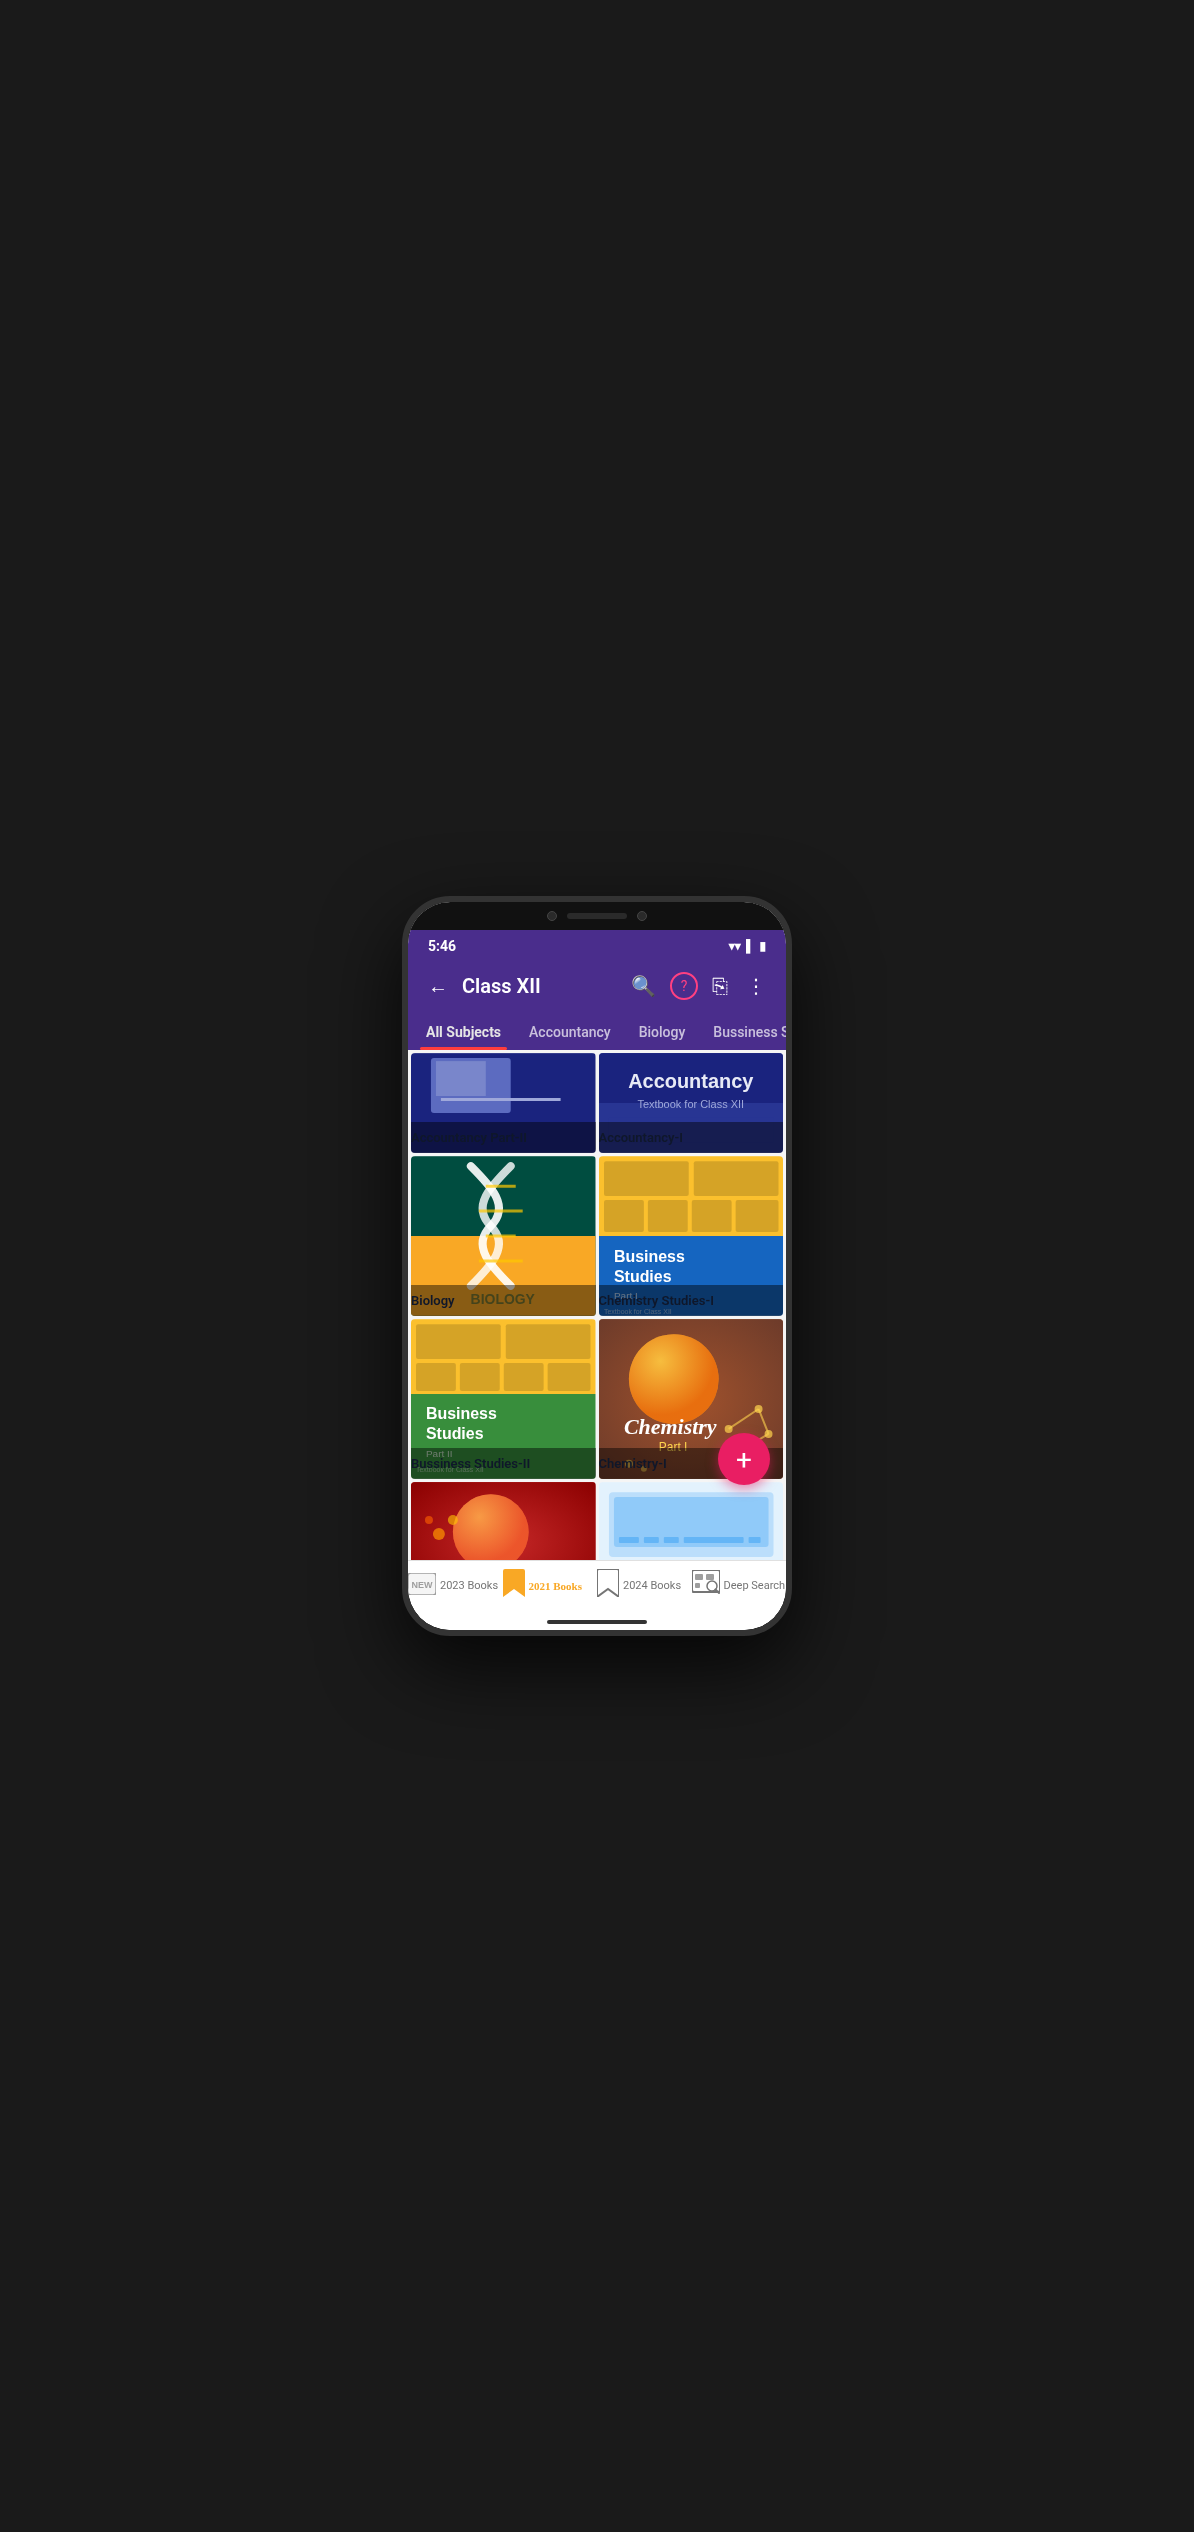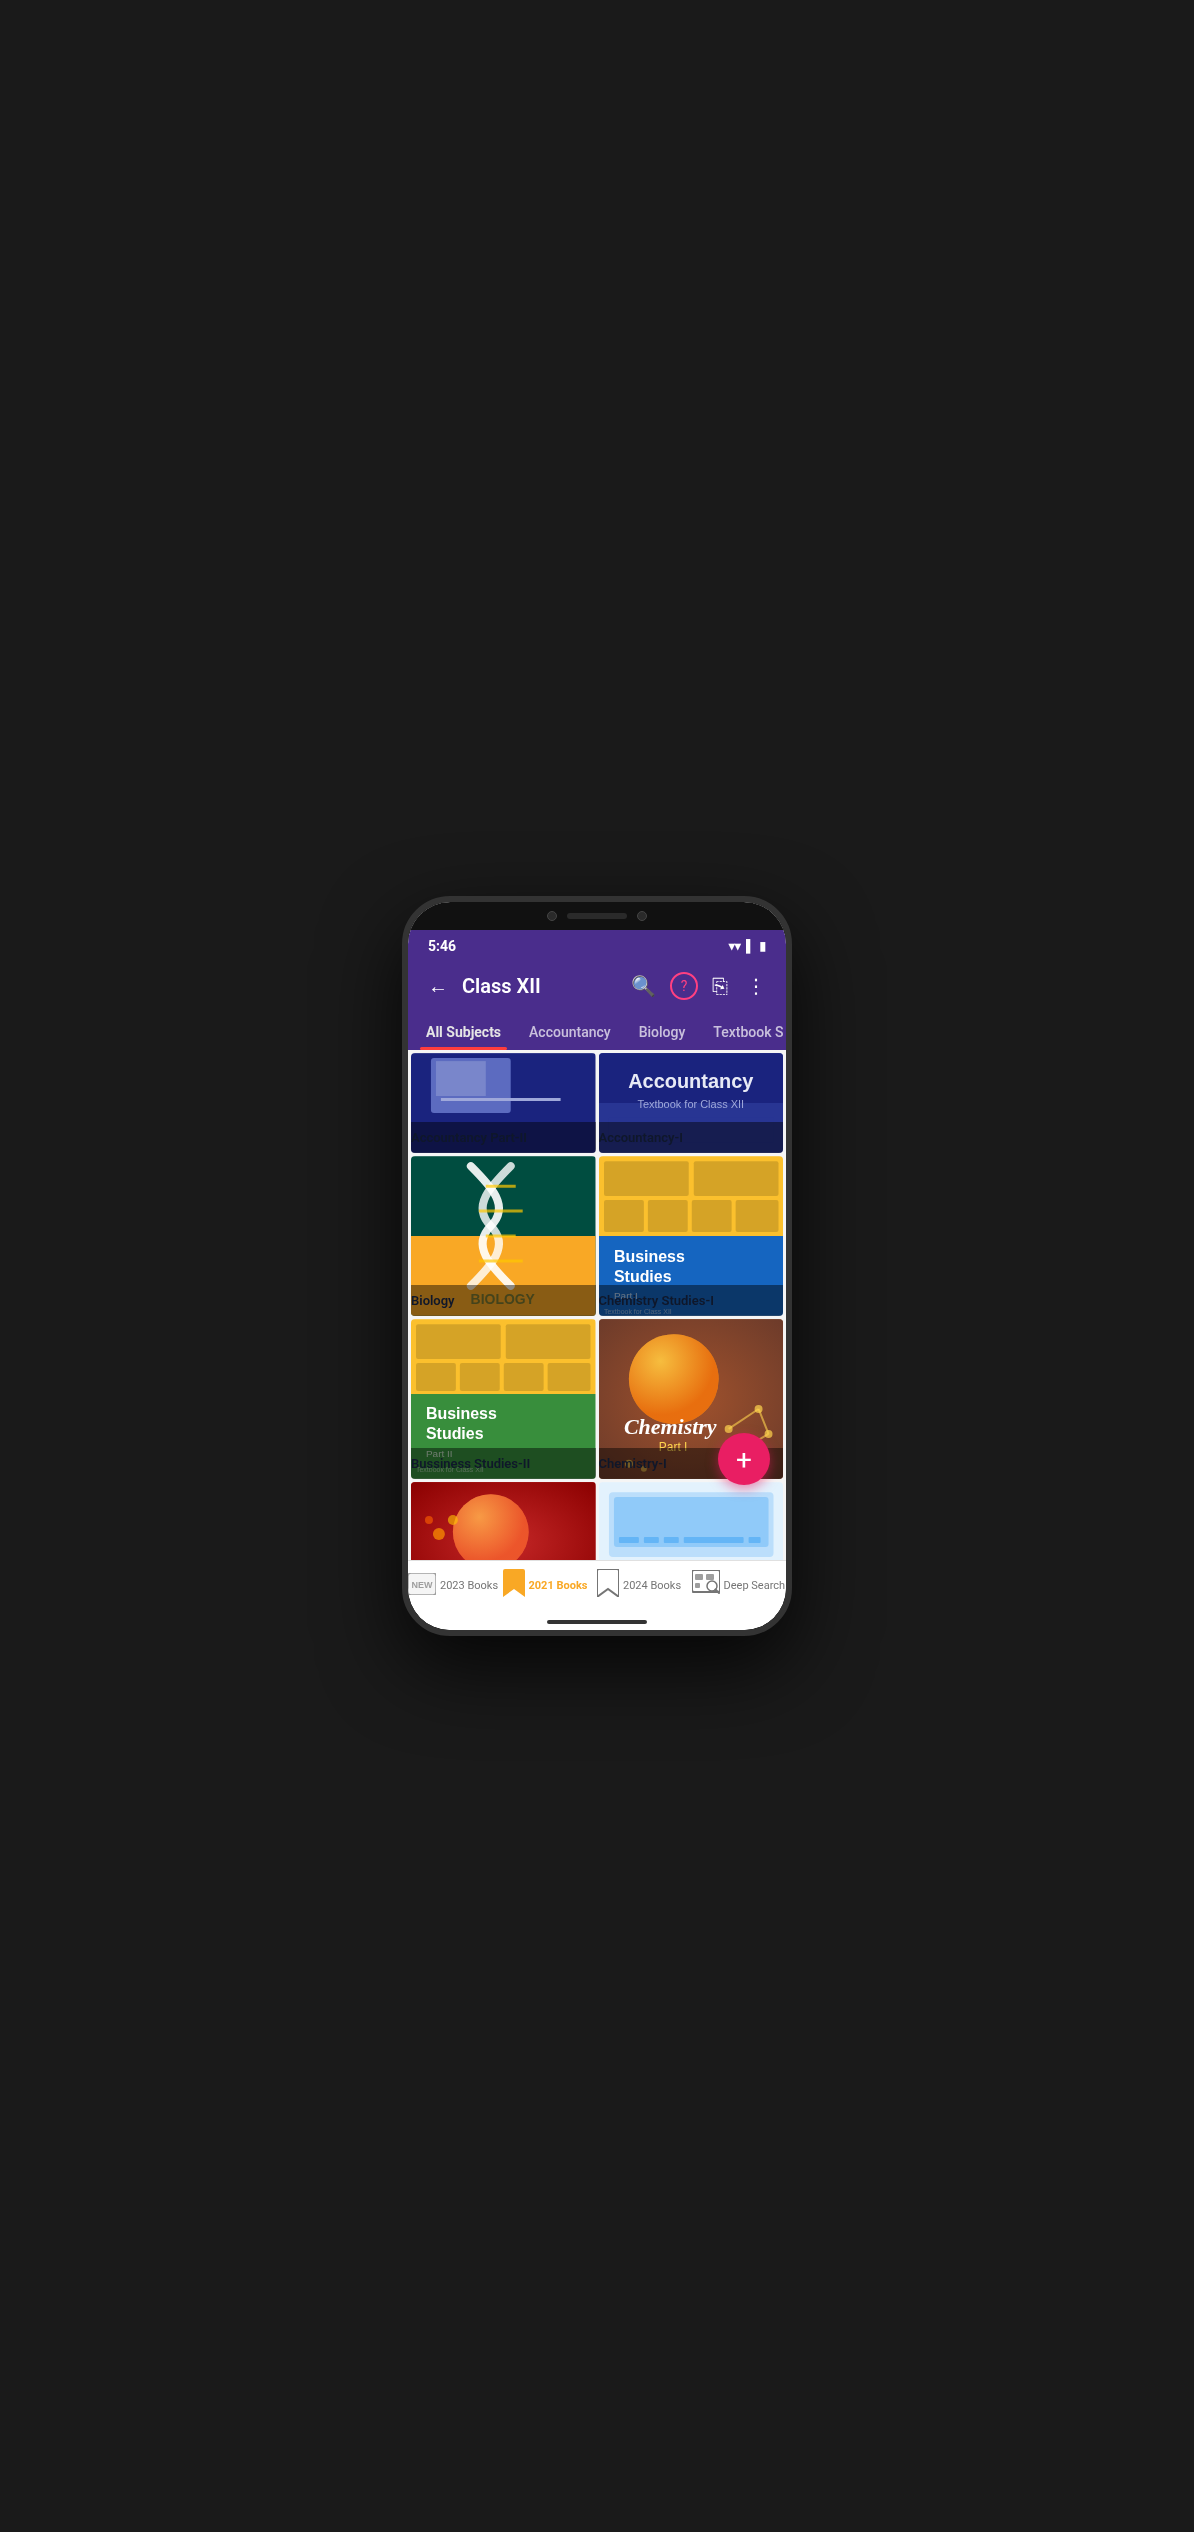--- a/index.html
+++ b/index.html
@@ -211,20 +211,21 @@
     }
 
     .nav-label {
       font-size: 11px;
       color: #757575;
     }
 
     .nav-item.active .nav-label {
       color: #f9a825;
       font-weight: 700;
+      font-family: Liberation Serif, serif;
     }
 
     
     .svg-cover {
       width: 100%;
       height: 100%;
     }
 
     
     .book-card.partial-top {
@@ -293,21 +294,21 @@
       <div class="tab-item active">
         <span>All Subjects</span>
       </div>
       <div class="tab-item">
         <span>Accountancy</span>
       </div>
       <div class="tab-item">
         <span>Biology</span>
       </div>
       <div class="tab-item">
-        <span>Textbook S</span>
+        <span>Bussiness S</span>
       </div>
     </div>
 
     <div class="content" style="position:relative;">
       <div class="books-grid">
 
         <div class="book-card partial-top">
           <svg class="svg-cover" viewBox="0 0 185 100" xmlns="http://www.w3.org/2000/svg">
             <rect width="185" height="100" fill="#1a237e"></rect>
             <rect x="20" y="5" width="80" height="55" fill="#5c6bc0" rx="3"></rect>

